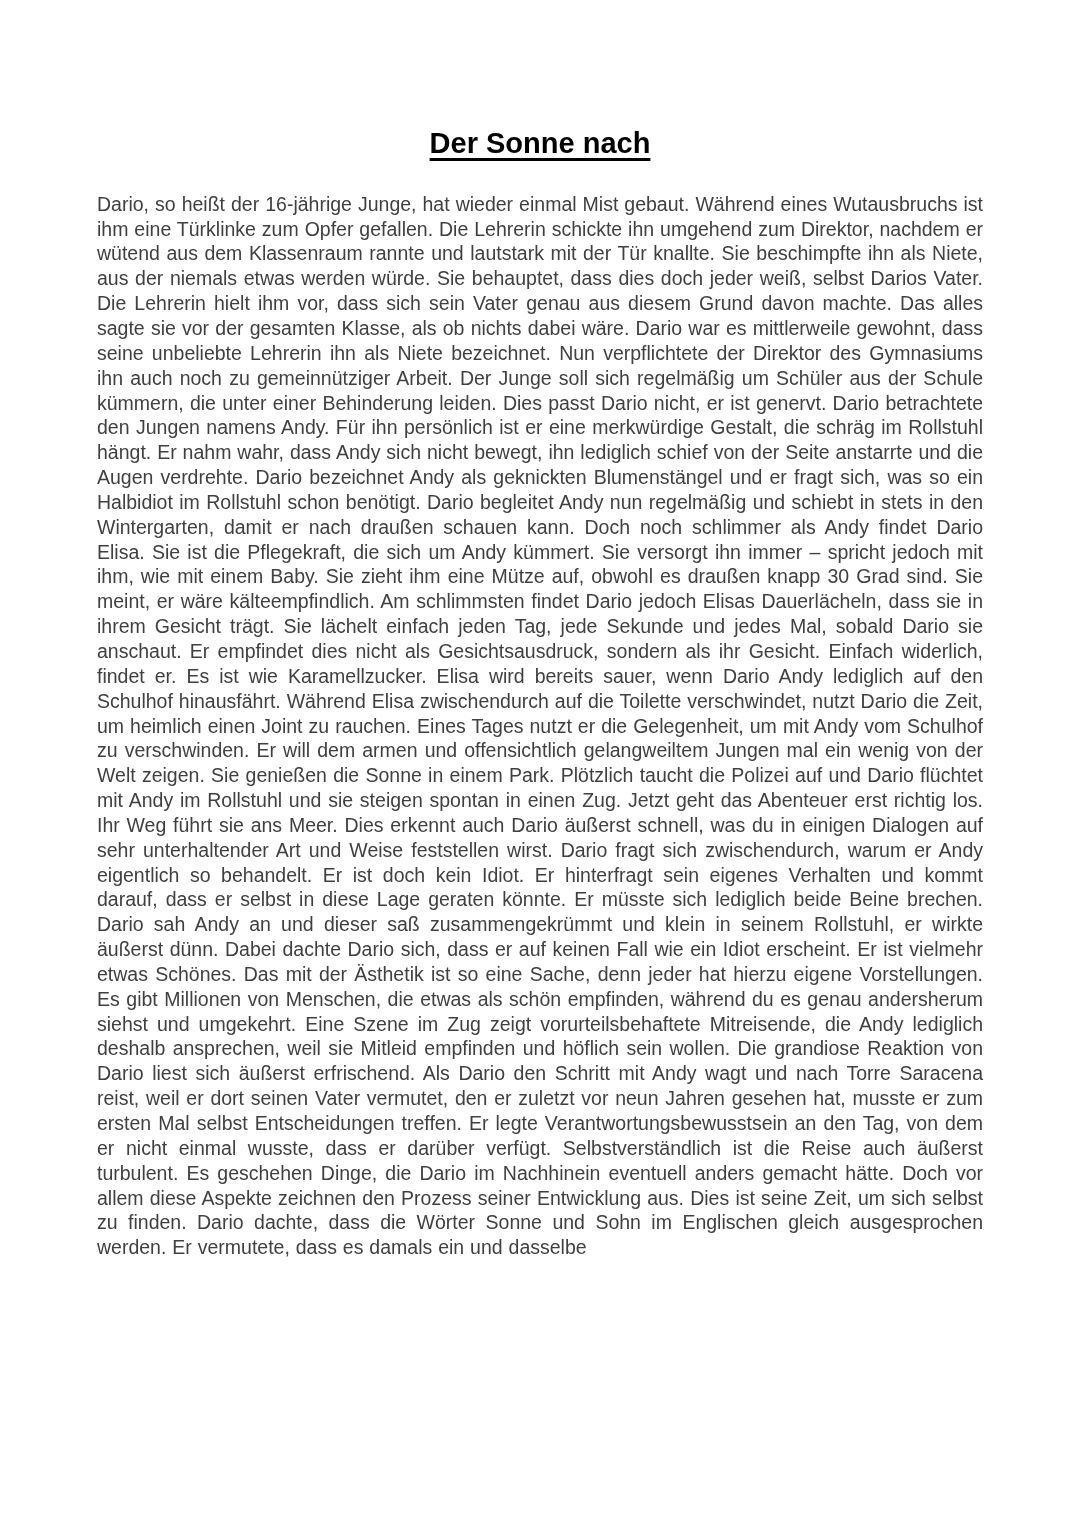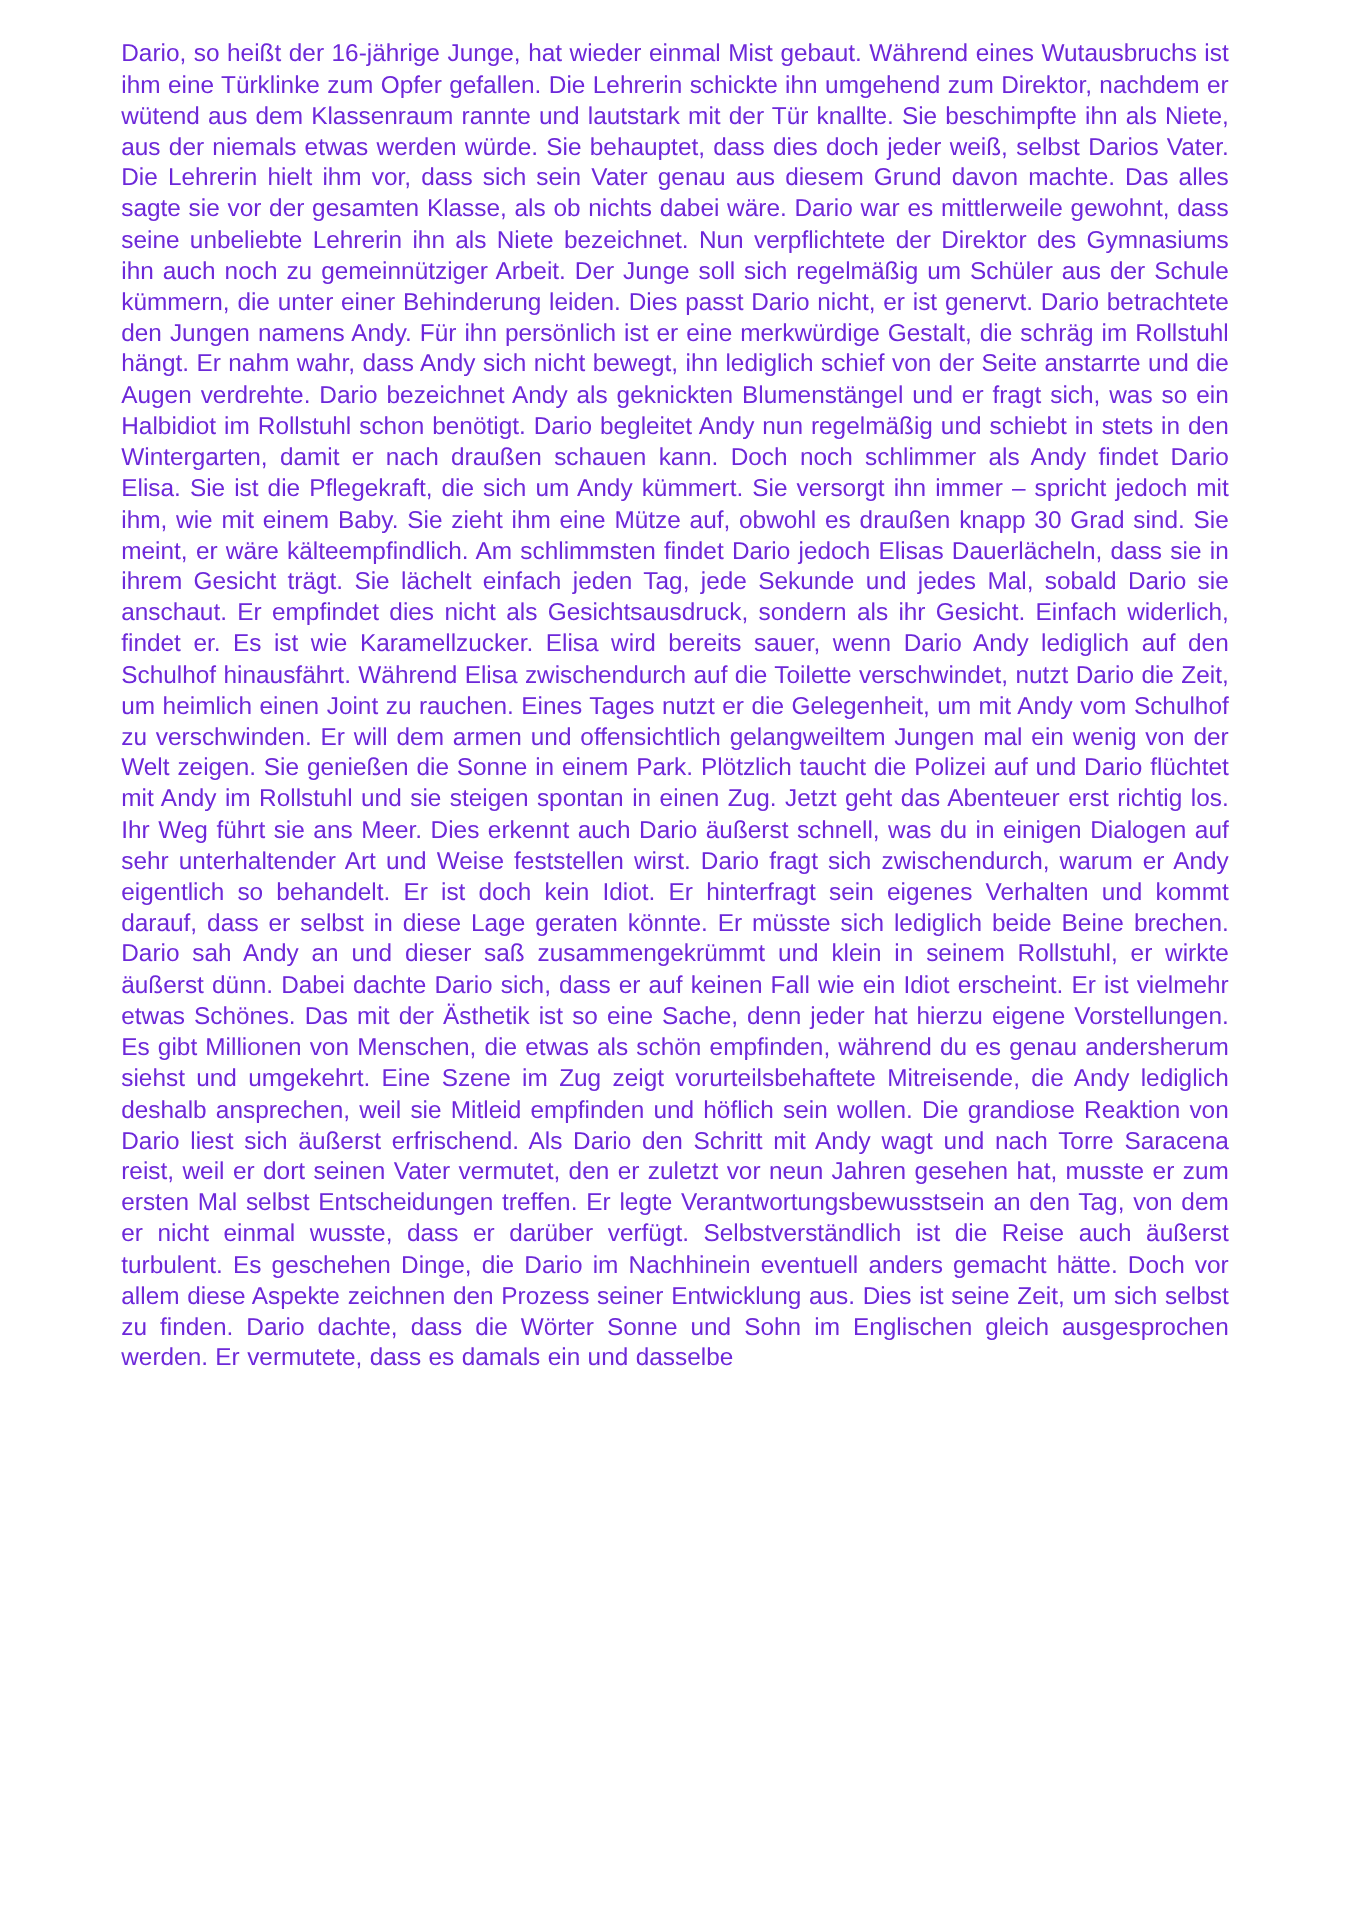--- a/index.html
+++ b/index.html
@@ -27,22 +27,23 @@
     text-decoration: underline;
     text-decoration-thickness: 2.5px;
     text-underline-offset: 5px;
   }
   .doc-body {
     margin: 31px auto 0 auto;
     width: 886px;
     font-size: 19.5px;
     line-height: 24.85px;
     text-align: justify;
-    color: #6d28d9;
+    color: #404040;
     word-spacing: 0.5px;
   }
 </style>
 </head>
 <body>
 
 <div class="page">
+  <h1 class="doc-title"><span>Der Sonne nach</span></h1>
   <p class="doc-body">Dario, so heißt der 16-jährige Junge, hat wieder einmal Mist gebaut. Während eines Wutausbruchs ist ihm eine Türklinke zum Opfer gefallen. Die Lehrerin schickte ihn umgehend zum Direktor, nachdem er wütend aus dem Klassenraum rannte und lautstark mit der Tür knallte. Sie beschimpfte ihn als Niete, aus der niemals etwas werden würde. Sie behauptet, dass dies doch jeder weiß, selbst Darios Vater. Die Lehrerin hielt ihm vor, dass sich sein Vater genau aus diesem Grund davon machte. Das alles sagte sie vor der gesamten Klasse, als ob nichts dabei wäre. Dario war es mittlerweile gewohnt, dass seine unbeliebte Lehrerin ihn als Niete bezeichnet. Nun verpflichtete der Direktor des Gymnasiums ihn auch noch zu gemeinnütziger Arbeit. Der Junge soll sich regelmäßig um Schüler aus der Schule kümmern, die unter einer Behinderung leiden. Dies passt Dario nicht, er ist genervt. Dario betrachtete den Jungen namens Andy. Für ihn persönlich ist er eine merkwürdige Gestalt, die schräg im Rollstuhl hängt. Er nahm wahr, dass Andy sich nicht bewegt, ihn lediglich schief von der Seite anstarrte und die Augen verdrehte. Dario bezeichnet Andy als geknickten Blumenstängel und er fragt sich, was so ein Halbidiot im Rollstuhl schon benötigt. Dario begleitet Andy nun regelmäßig und schiebt in stets in den Wintergarten, damit er nach draußen schauen kann. Doch noch schlimmer als Andy findet Dario Elisa. Sie ist die Pflegekraft, die sich um Andy kümmert. Sie versorgt ihn immer – spricht jedoch mit ihm, wie mit einem Baby. Sie zieht ihm eine Mütze auf, obwohl es draußen knapp 30 Grad sind. Sie meint, er wäre kälteempfindlich. Am schlimmsten findet Dario jedoch Elisas Dauerlächeln, dass sie in ihrem Gesicht trägt. Sie lächelt einfach jeden Tag, jede Sekunde und jedes Mal, sobald Dario sie anschaut. Er empfindet dies nicht als Gesichtsausdruck, sondern als ihr Gesicht. Einfach widerlich, findet er. Es ist wie Karamellzucker. Elisa wird bereits sauer, wenn Dario Andy lediglich auf den Schulhof hinausfährt. Während Elisa zwischendurch auf die Toilette verschwindet, nutzt Dario die Zeit, um heimlich einen Joint zu rauchen. Eines Tages nutzt er die Gelegenheit, um mit Andy vom Schulhof zu verschwinden. Er will dem armen und offensichtlich gelangweiltem Jungen mal ein wenig von der Welt zeigen. Sie genießen die Sonne in einem Park. Plötzlich taucht die Polizei auf und Dario flüchtet mit Andy im Rollstuhl und sie steigen spontan in einen Zug. Jetzt geht das Abenteuer erst richtig los. Ihr Weg führt sie ans Meer. Dies erkennt auch Dario äußerst schnell, was du in einigen Dialogen auf sehr unterhaltender Art und Weise feststellen wirst. Dario fragt sich zwischendurch, warum er Andy eigentlich so behandelt. Er ist doch kein Idiot. Er hinterfragt sein eigenes Verhalten und kommt darauf, dass er selbst in diese Lage geraten könnte. Er müsste sich lediglich beide Beine brechen. Dario sah Andy an und dieser saß zusammengekrümmt und klein in seinem Rollstuhl, er wirkte äußerst dünn. Dabei dachte Dario sich, dass er auf keinen Fall wie ein Idiot erscheint. Er ist vielmehr etwas Schönes. Das mit der Ästhetik ist so eine Sache, denn jeder hat hierzu eigene Vorstellungen. Es gibt Millionen von Menschen, die etwas als schön empfinden, während du es genau andersherum siehst und umgekehrt. Eine Szene im Zug zeigt vorurteilsbehaftete Mitreisende, die Andy lediglich deshalb ansprechen, weil sie Mitleid empfinden und höflich sein wollen. Die grandiose Reaktion von Dario liest sich äußerst erfrischend. Als Dario den Schritt mit Andy wagt und nach Torre Saracena reist, weil er dort seinen Vater vermutet, den er zuletzt vor neun Jahren gesehen hat, musste er zum ersten Mal selbst Entscheidungen treffen. Er legte Verantwortungsbewusstsein an den Tag, von dem er nicht einmal wusste, dass er darüber verfügt. Selbstverständlich ist die Reise auch äußerst turbulent. Es geschehen Dinge, die Dario im Nachhinein eventuell anders gemacht hätte. Doch vor allem diese Aspekte zeichnen den Prozess seiner Entwicklung aus. Dies ist seine Zeit, um sich selbst zu finden. Dario dachte, dass die Wörter Sonne und Sohn im Englischen gleich ausgesprochen werden. Er vermutete, dass es damals ein und dasselbe</p>
 </div>
 
 </body></html>

